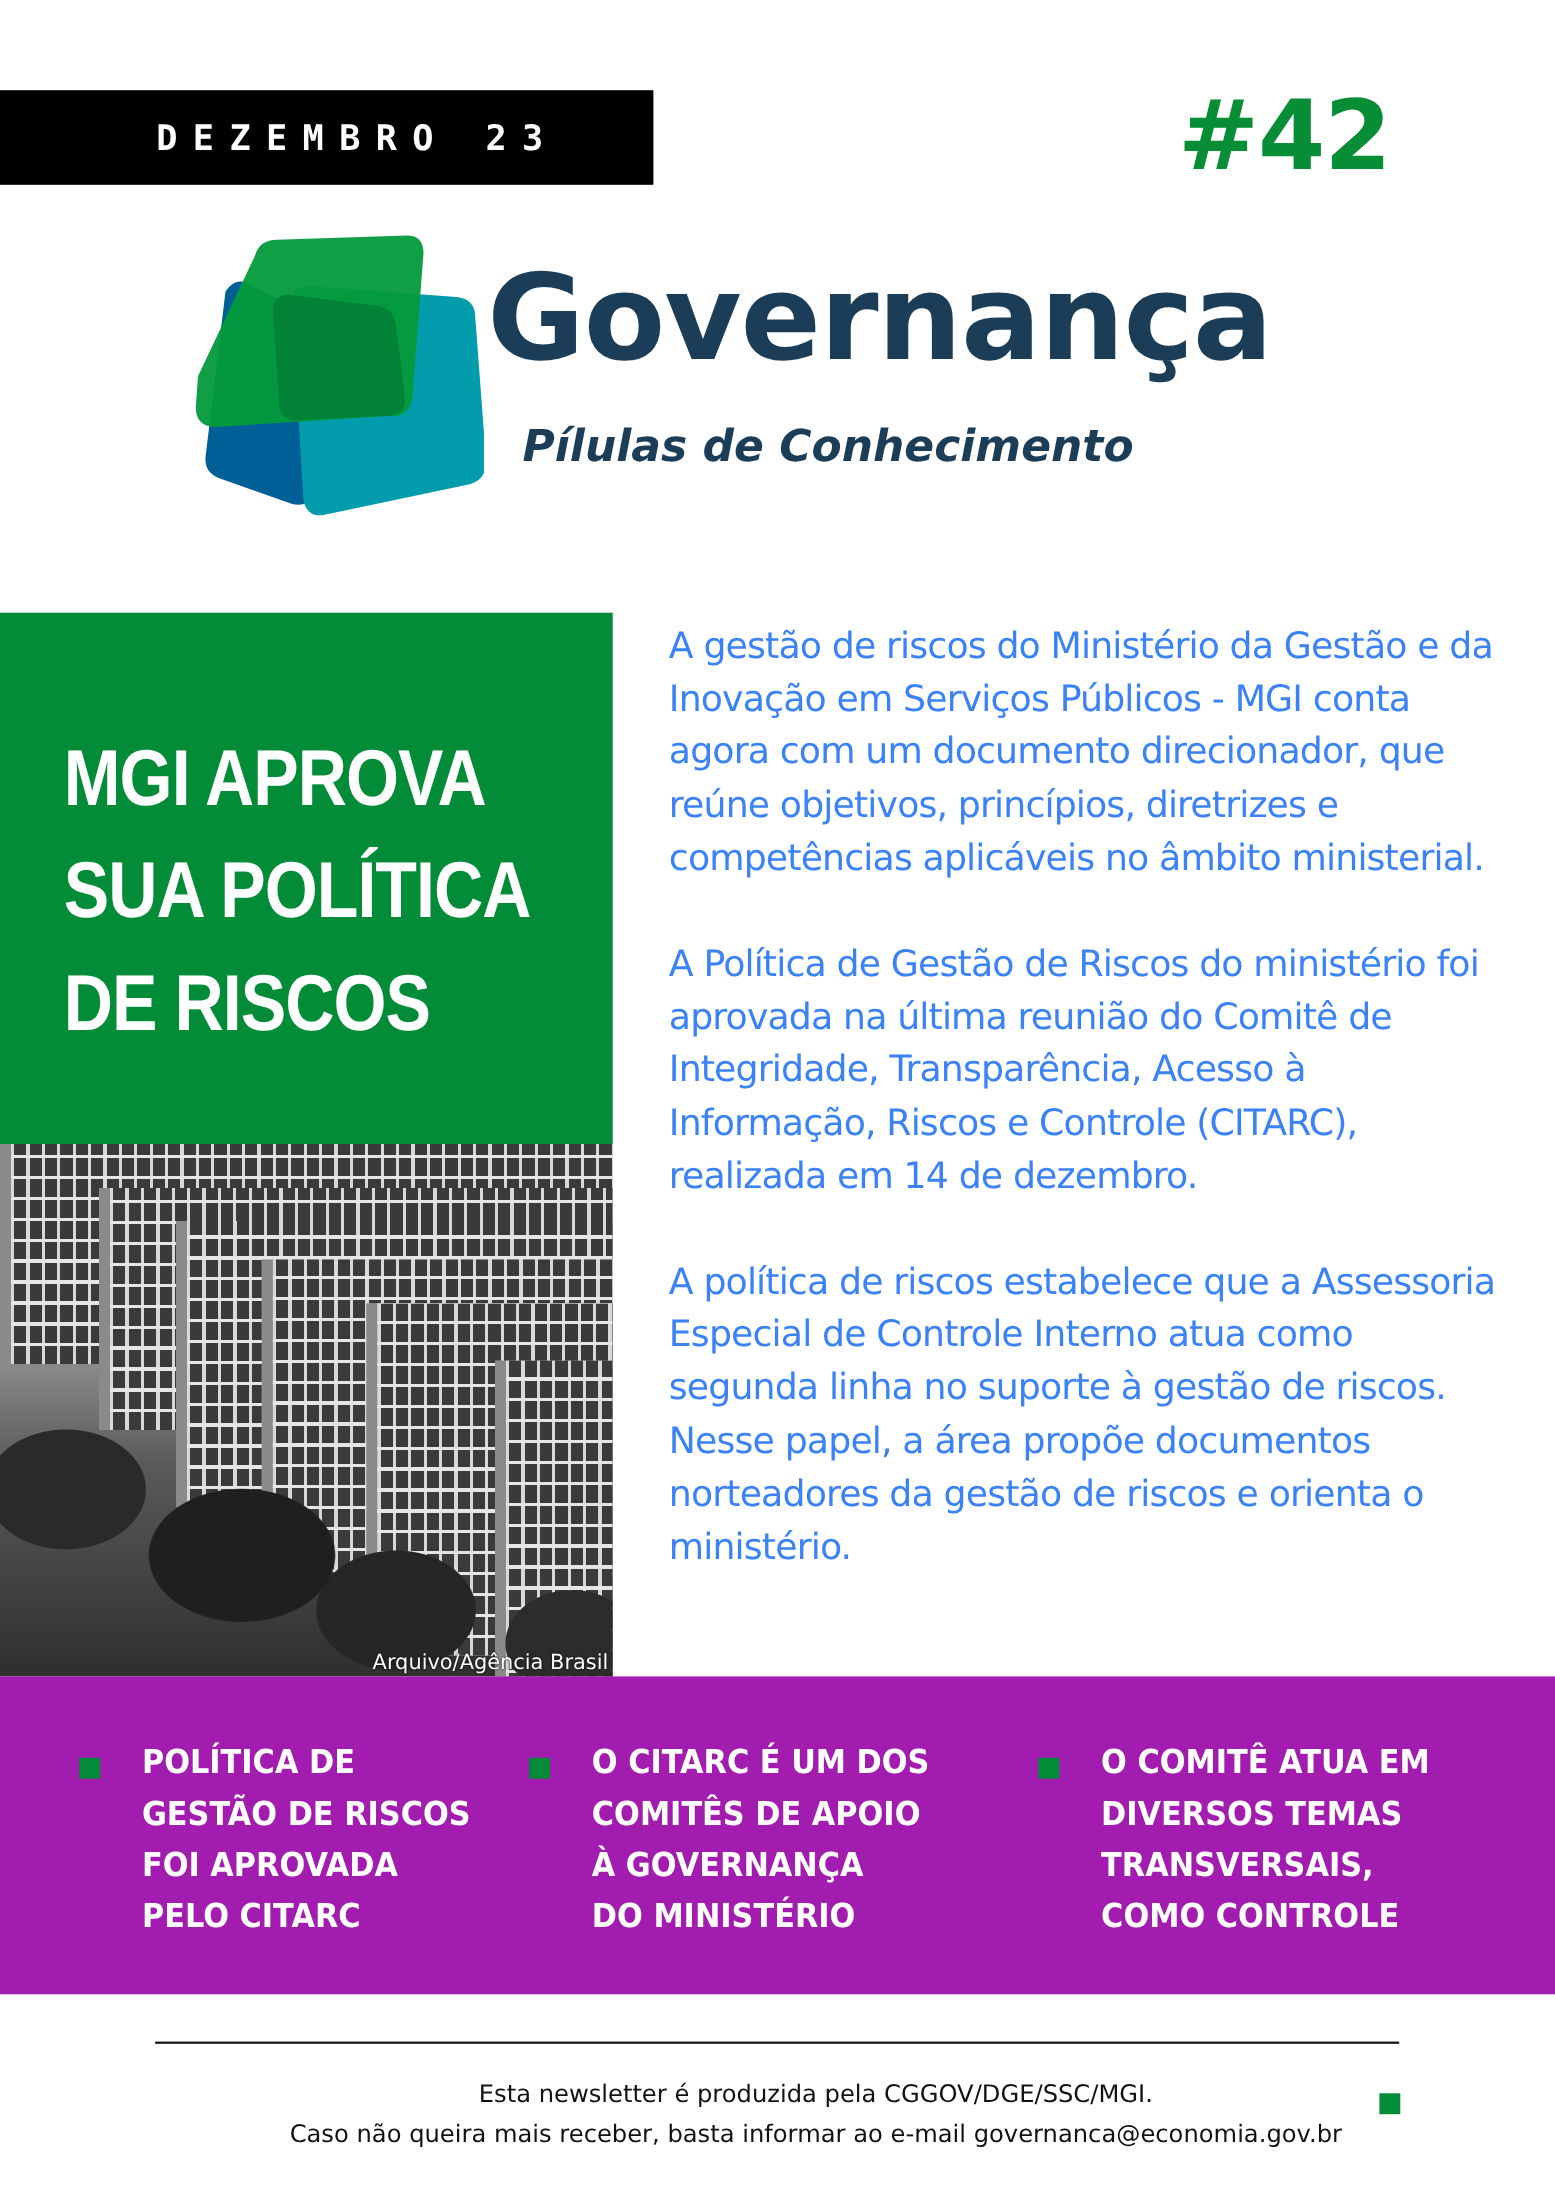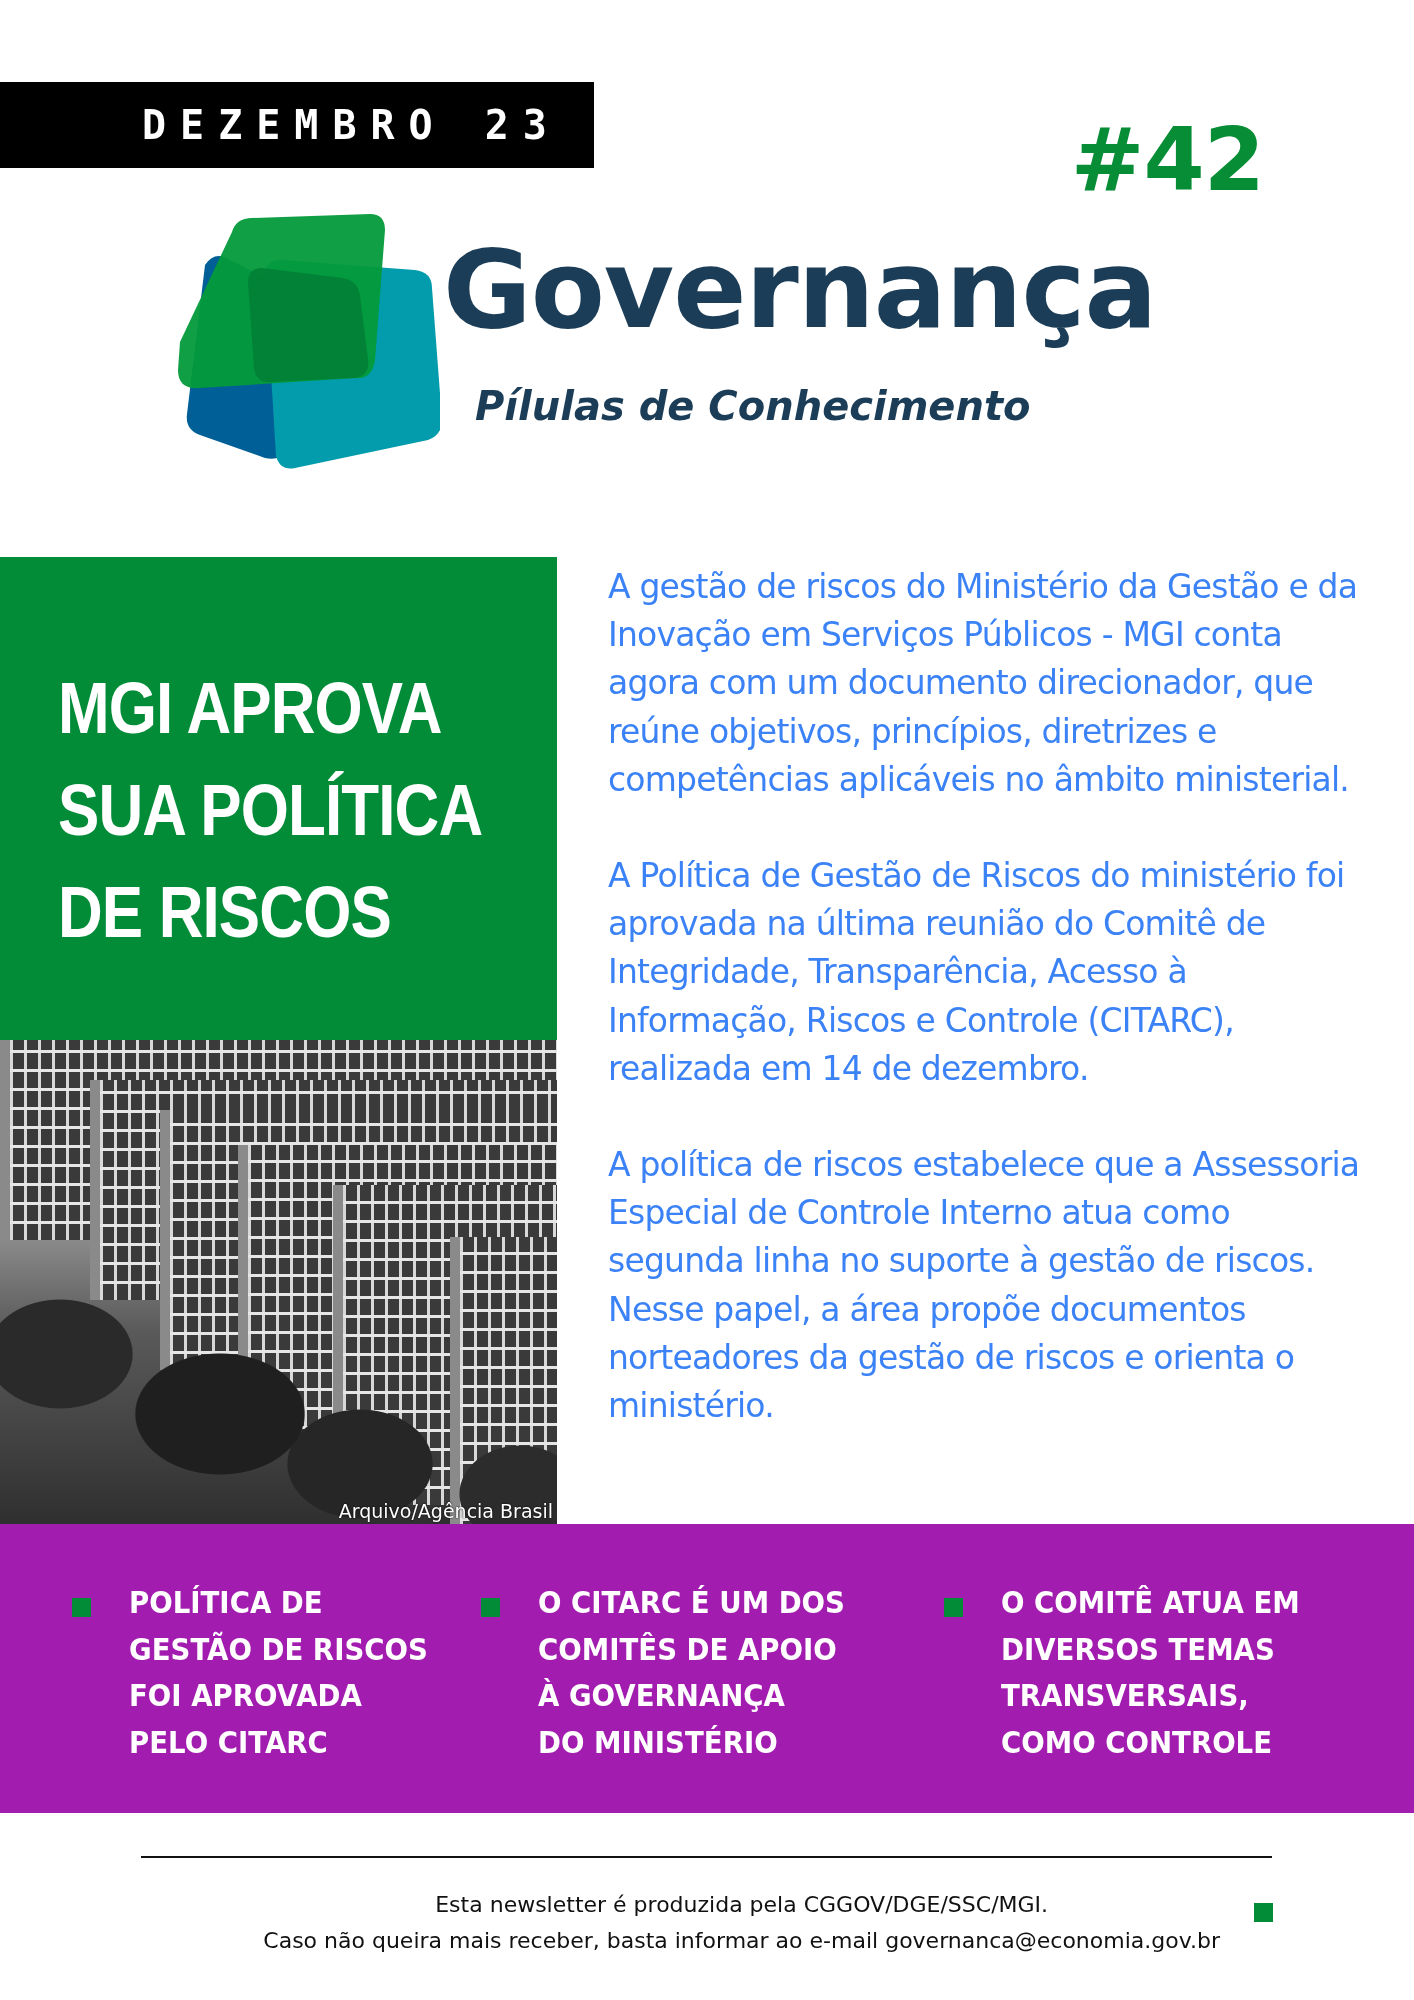--- a/index.html
+++ b/index.html
@@ -6,26 +6,26 @@
     html, body { width: 1414px; height: 2000px; background: #ffffff; overflow: hidden; }
     body { position: relative; font-family: "DejaVu Sans", sans-serif; color: #111; }
 
     .date-bar {
       position: absolute; left: 0; top: 82px; width: 594px; height: 86px;
       background: #000;
       display: flex; align-items: center; padding-left: 142px;
     }
     .date-bar span {
       color: #fff; font-family: "DejaVu Sans Mono", monospace; font-weight: bold;
-      font-size: 40px; letter-spacing: 14px;
+      font-size: 32px; letter-spacing: 14px;
     }
     .issue {
       position: absolute; right: 150px; top: 80px;
       color: #078d35; font-family: "DejaVu Sans", sans-serif; font-weight: bold;
-      font-size: 88px; line-height: 1; letter-spacing: -1px; margin-top: 36px;
+      font-size: 88px; line-height: 1; letter-spacing: -1px;
     }
 
     .logo { position: absolute; left: 170px; top: 210px; width: 270px; height: 260px; }
     .logo-title {
       position: absolute; left: 443px; top: 236px;
       font-family: "DejaVu Sans", sans-serif; font-weight: bold;
       color: #1b3d57; font-size: 108px; line-height: 1; letter-spacing: -1px;
     }
     .logo-sub {
       position: absolute; left: 475px; top: 386px;

